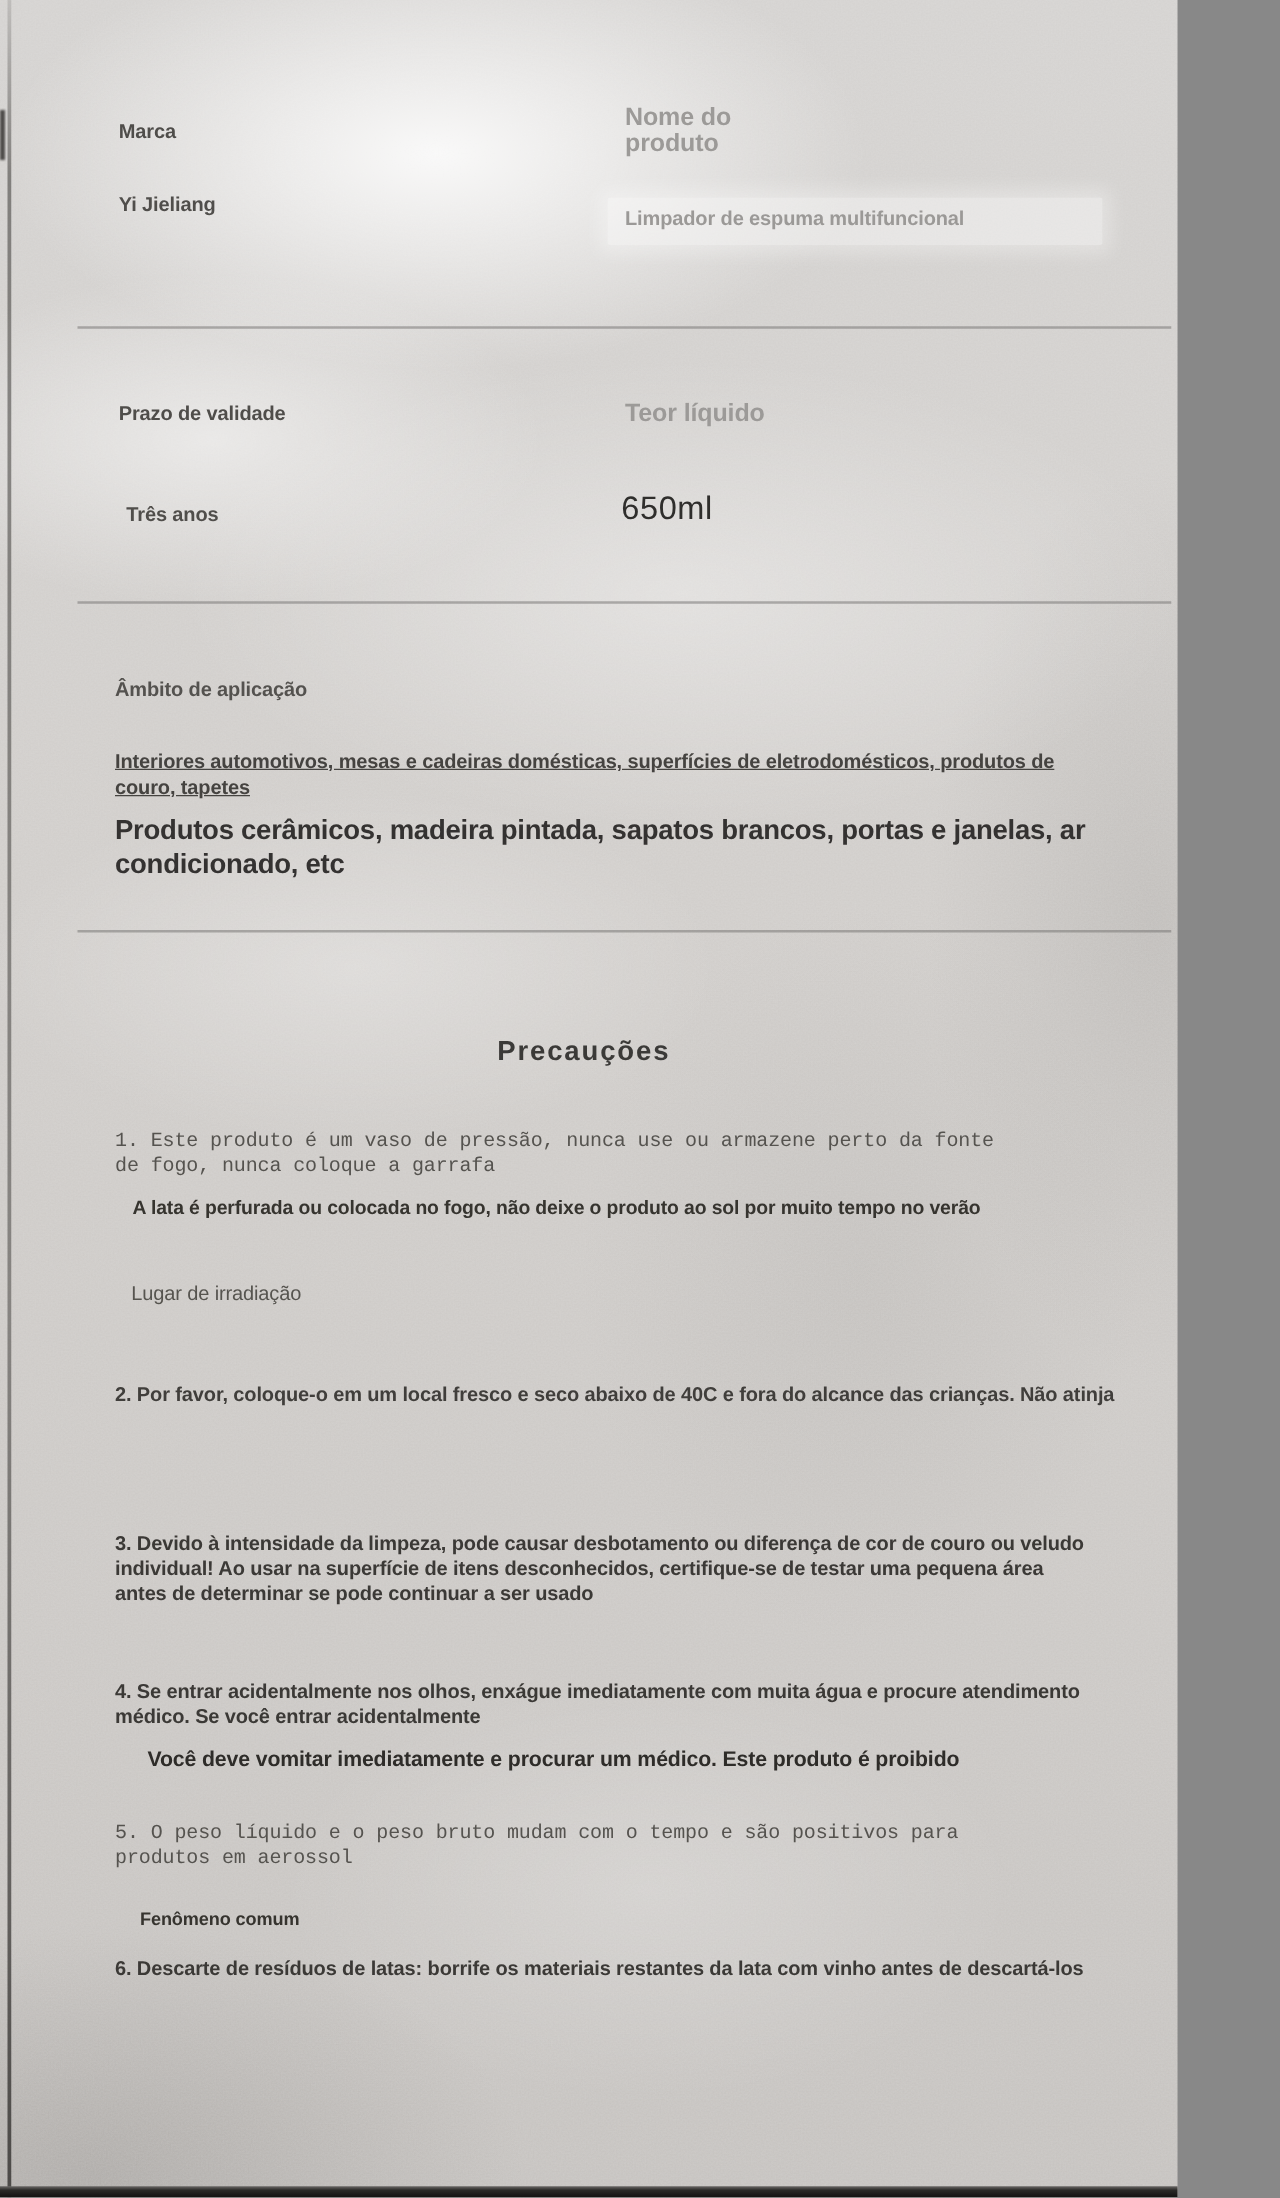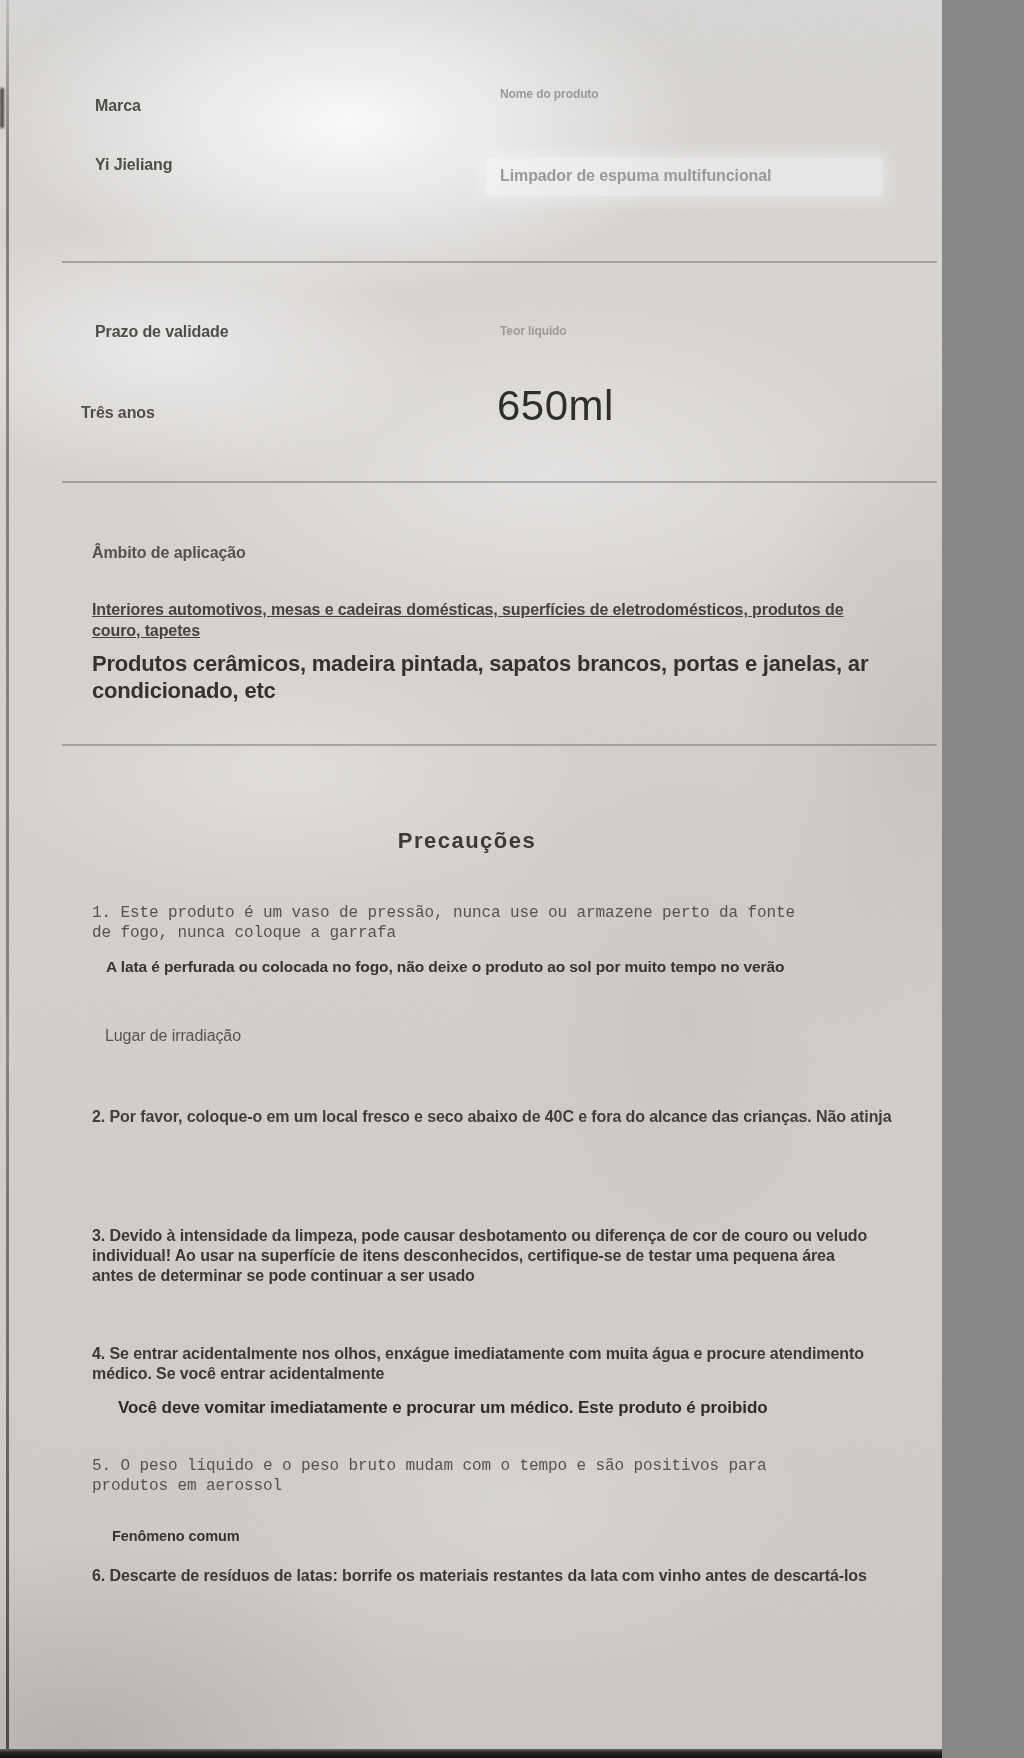--- a/index.html
+++ b/index.html
@@ -21,26 +21,26 @@
   .noise{position:absolute;left:0;top:0;pointer-events:none;}
   .abs{position:absolute;}
   .edge-left{position:absolute;left:6px;top:0;width:3px;height:1758px;
     background:linear-gradient(180deg,rgba(60,58,55,0.15) 0%,rgba(60,58,55,0.55) 8%,rgba(60,58,55,0.5) 60%,rgba(40,38,36,0.75) 100%);
     filter:blur(0.6px);}
   .edge-notch{position:absolute;left:0;top:88px;width:4px;height:40px;background:rgba(45,43,41,0.8);filter:blur(0.8px);}
   .bottom-bar{position:absolute;left:0;bottom:0;width:1024px;height:9px;
     background:linear-gradient(180deg,#6a6866 0%,#2a2927 35%,#121110 100%);}
   .divider{position:absolute;left:62px;width:875px;height:2px;background:rgba(122,120,118,0.55);}
   .lbl-dark{color:#4f4d4a;font-weight:700;font-size:16px;line-height:21px;}
-  .lbl-gray{color:#9c9a98;font-weight:700;font-size:12px;line-height:21px;}
+  .lbl-gray{color:#9c9a98;font-weight:700;font-size:20px;line-height:21px;}
   .val-dark{color:#504e4b;font-weight:600;font-size:16px;line-height:21px;}
   .val-gray{color:#9b9997;font-weight:700;font-size:16px;line-height:21px;}
   .name-highlight{position:absolute;left:486px;top:158px;width:396px;height:38px;
     background:rgba(255,255,255,0.42);box-shadow:0 0 14px 7px rgba(255,255,255,0.3);border-radius:2px;}
-  .big-value{color:#2f2e2c;font-weight:400;font-size:42px;line-height:40px;letter-spacing:0.5px;}
+  .big-value{color:#2f2e2c;font-weight:400;font-size:26px;line-height:40px;letter-spacing:0.5px;}
   .section-label{color:#54524f;font-weight:600;font-size:16px;line-height:21px;}
   .para{color:#454340;font-weight:600;font-size:16px;line-height:21px;}
   .para-bold{color:#343231;font-weight:700;font-size:22px;line-height:27px;letter-spacing:-0.2px;}
   .h-precautions{color:#3b3a38;font-weight:700;font-size:22px;letter-spacing:1.5px;text-align:center;}
   .item{font-size:16px;line-height:20px;}
   .w400{color:#55534f;font-weight:500;font-family:Liberation Mono, monospace;}
   .w600{color:#403e3b;font-weight:600;}
   .w700{color:#3b3936;font-weight:700;}
   .note-bold{color:#36342f;font-weight:700;font-size:15.5px;line-height:20px;}
   .note-big{color:#2e2c29;font-weight:700;font-size:17px;line-height:21px;white-space:nowrap;}
@@ -65,21 +65,21 @@
   <div class="abs lbl-dark" style="left:95px;top:95px;">Marca</div>
   <div class="abs lbl-gray" style="left:500px;top:84px;width:115px;">Nome do produto</div>
   <div class="abs val-dark" style="left:95px;top:154px;">Yi Jieliang</div>
   <div class="name-highlight"></div>
   <div class="abs val-gray" style="left:500px;top:165px;">Limpador de espuma multifuncional</div>
 
   <div class="divider" style="top:261px;"></div>
 
   <div class="abs lbl-dark" style="left:95px;top:321px;">Prazo de validade</div>
   <div class="abs lbl-gray" style="left:500px;top:321px;">Teor líquido</div>
-  <div class="abs val-dark" style="left:81px;top:402px;">Três anos</div>
+  <div class="abs val-dark" style="left:101px;top:402px;">Três anos</div>
   <div class="abs big-value" style="left:497px;top:386px;">650ml</div>
 
   <div class="divider" style="top:481px;"></div>
 
   <div class="abs section-label" style="left:92px;top:542px;">Âmbito de aplicação</div>
   <div class="abs para" style="left:92px;top:599px;width:775px;text-decoration:underline;">Interiores automotivos, mesas e cadeiras domésticas, superfícies de eletrodomésticos, produtos de couro, tapetes</div>
   <div class="abs para-bold" style="left:92px;top:650px;width:795px;">Produtos cerâmicos, madeira pintada, sapatos brancos, portas e janelas, ar condicionado, etc</div>
 
   <div class="divider" style="top:744px;"></div>
 

